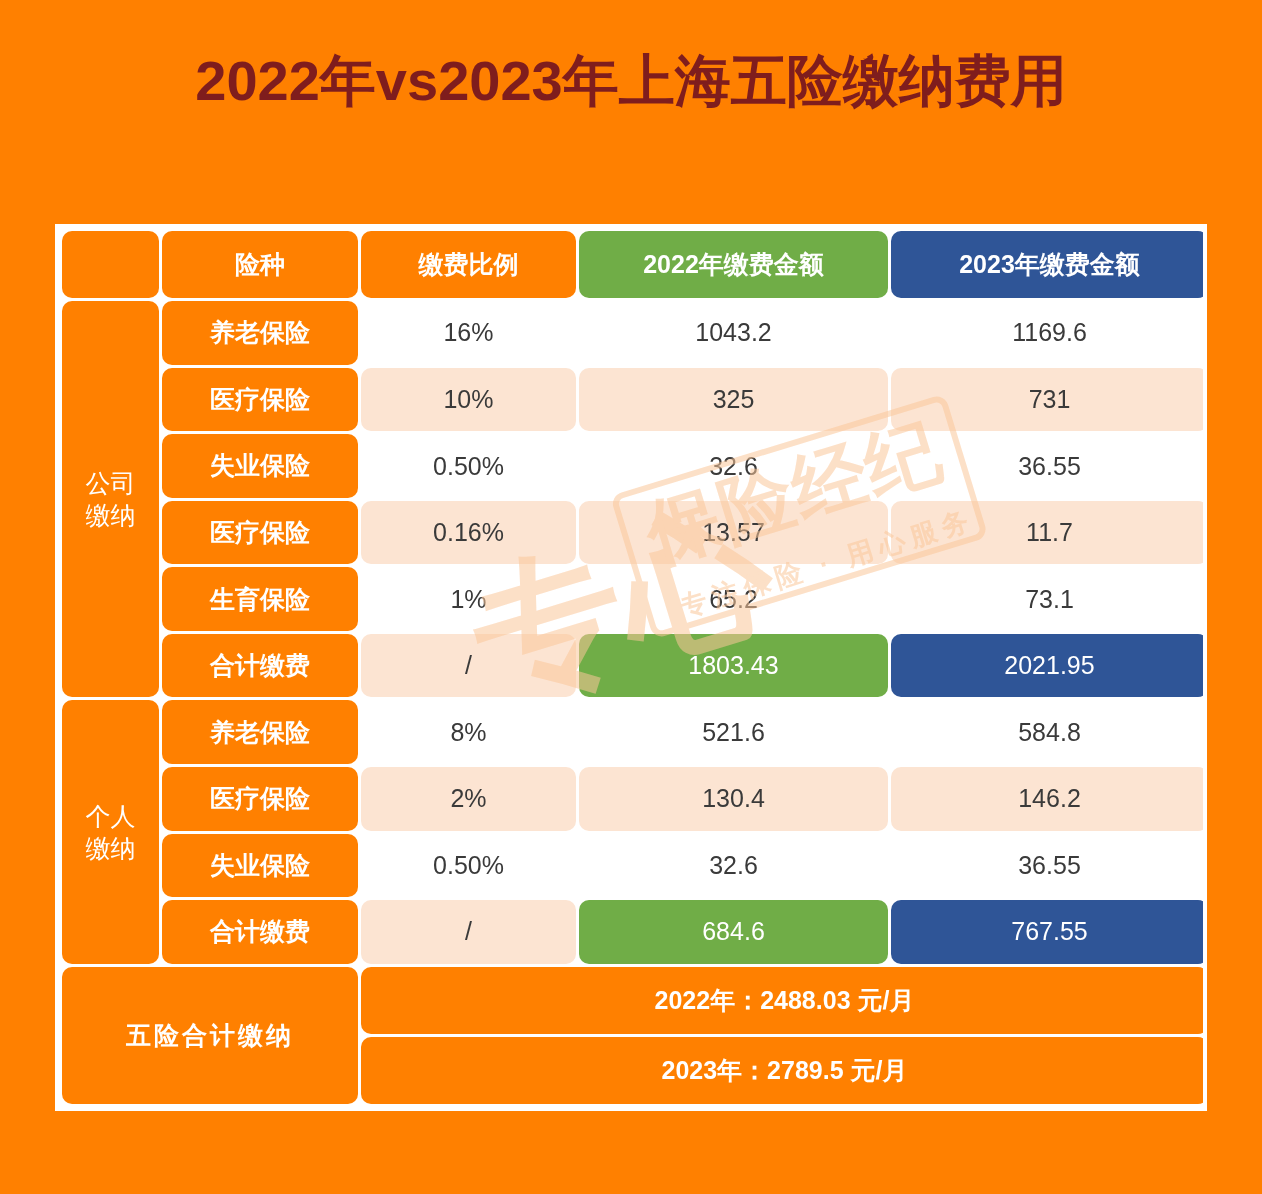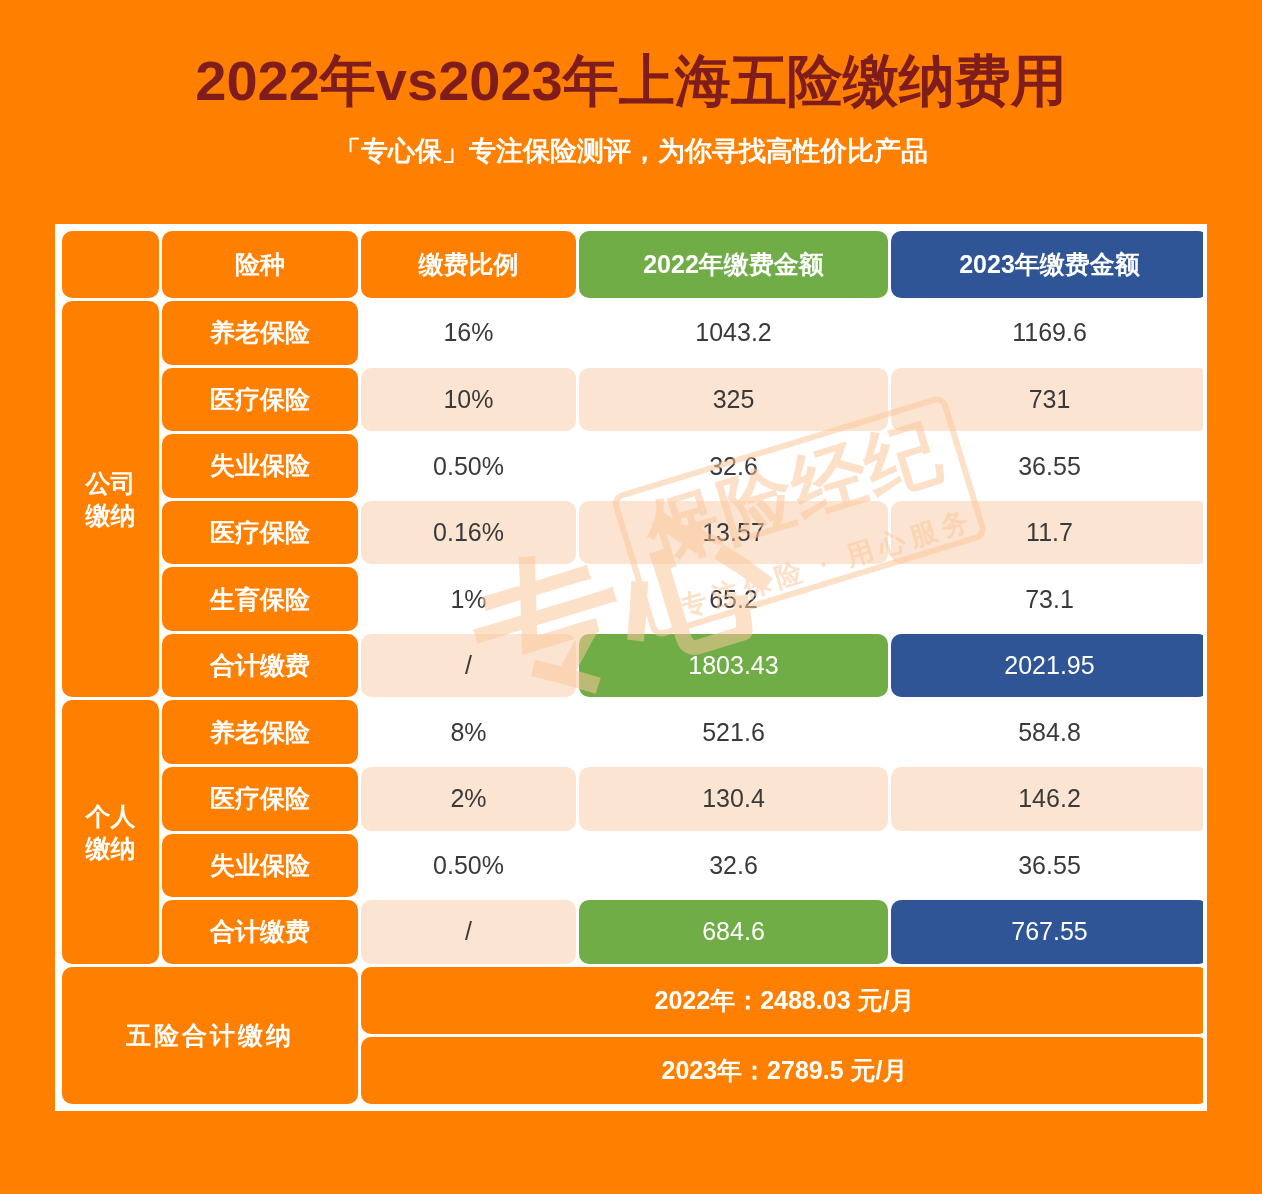--- a/index.html
+++ b/index.html
@@ -77,21 +77,21 @@
   .cat {
     background: #FF8000 !important;
     color: #FFFFFF !important;
     font-weight: bold;
     font-size: 26px;
     line-height: 1.25;
   }
   .cat-group {
     background: #FF8000 !important;
     color: #FFFFFF !important;
-    font-weight: bold;
+    font-weight: normal;
     font-size: 26px;
     line-height: 1.3;
     margin-top: 28px;
   }
   .hdr {
     background: #FF8000 !important;
     color: #FFFFFF !important;
     font-weight: bold;
     font-size: 26px;
   }
@@ -187,21 +187,20 @@
     font-weight: bold;
     color: #FBC79A;
     letter-spacing: 6px;
   }
 </style>
 </head>
 <body>
 
 <div class="header">
   <div class="title">2022年vs2023年上海五险缴纳费用</div>
-  <div class="subtitle">「专心保」专注保险测评，为你寻找高性价比产品</div>
 </div>
 
 <div class="table-wrap">
   <table class="grid">
     <colgroup>
       <col class="c1">
         <col class="c2">
         <col class="c3">
         <col class="c4">
         <col class="c5">

